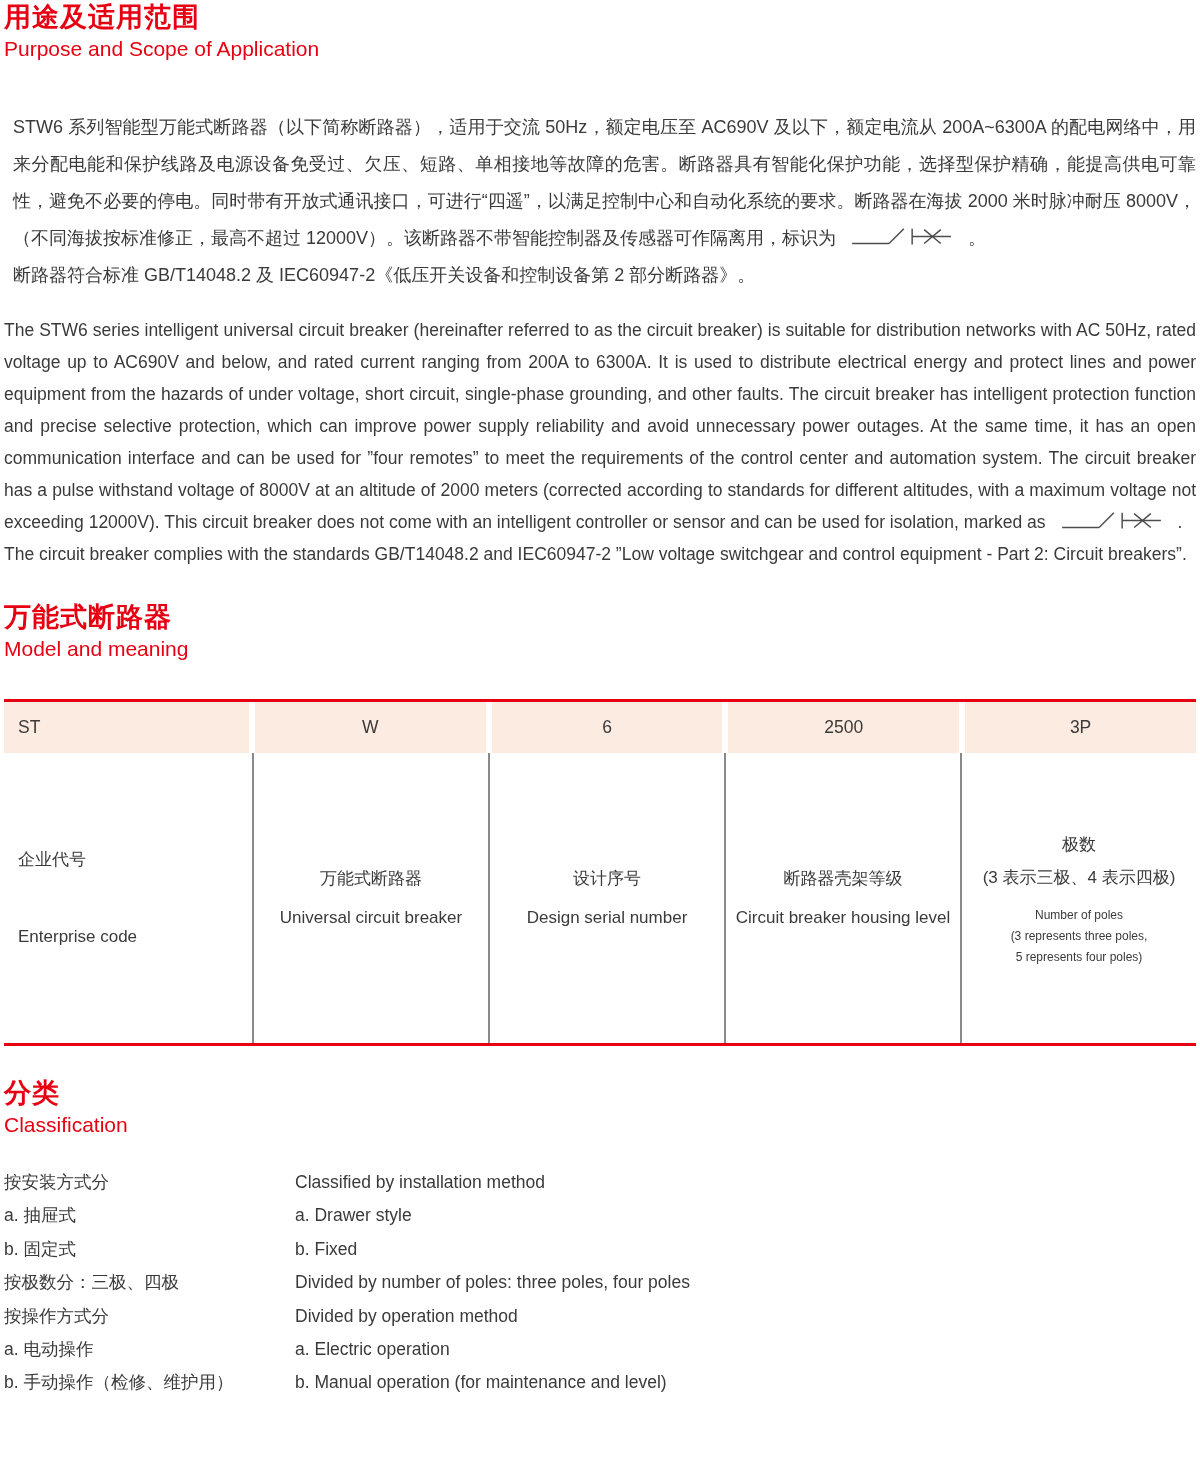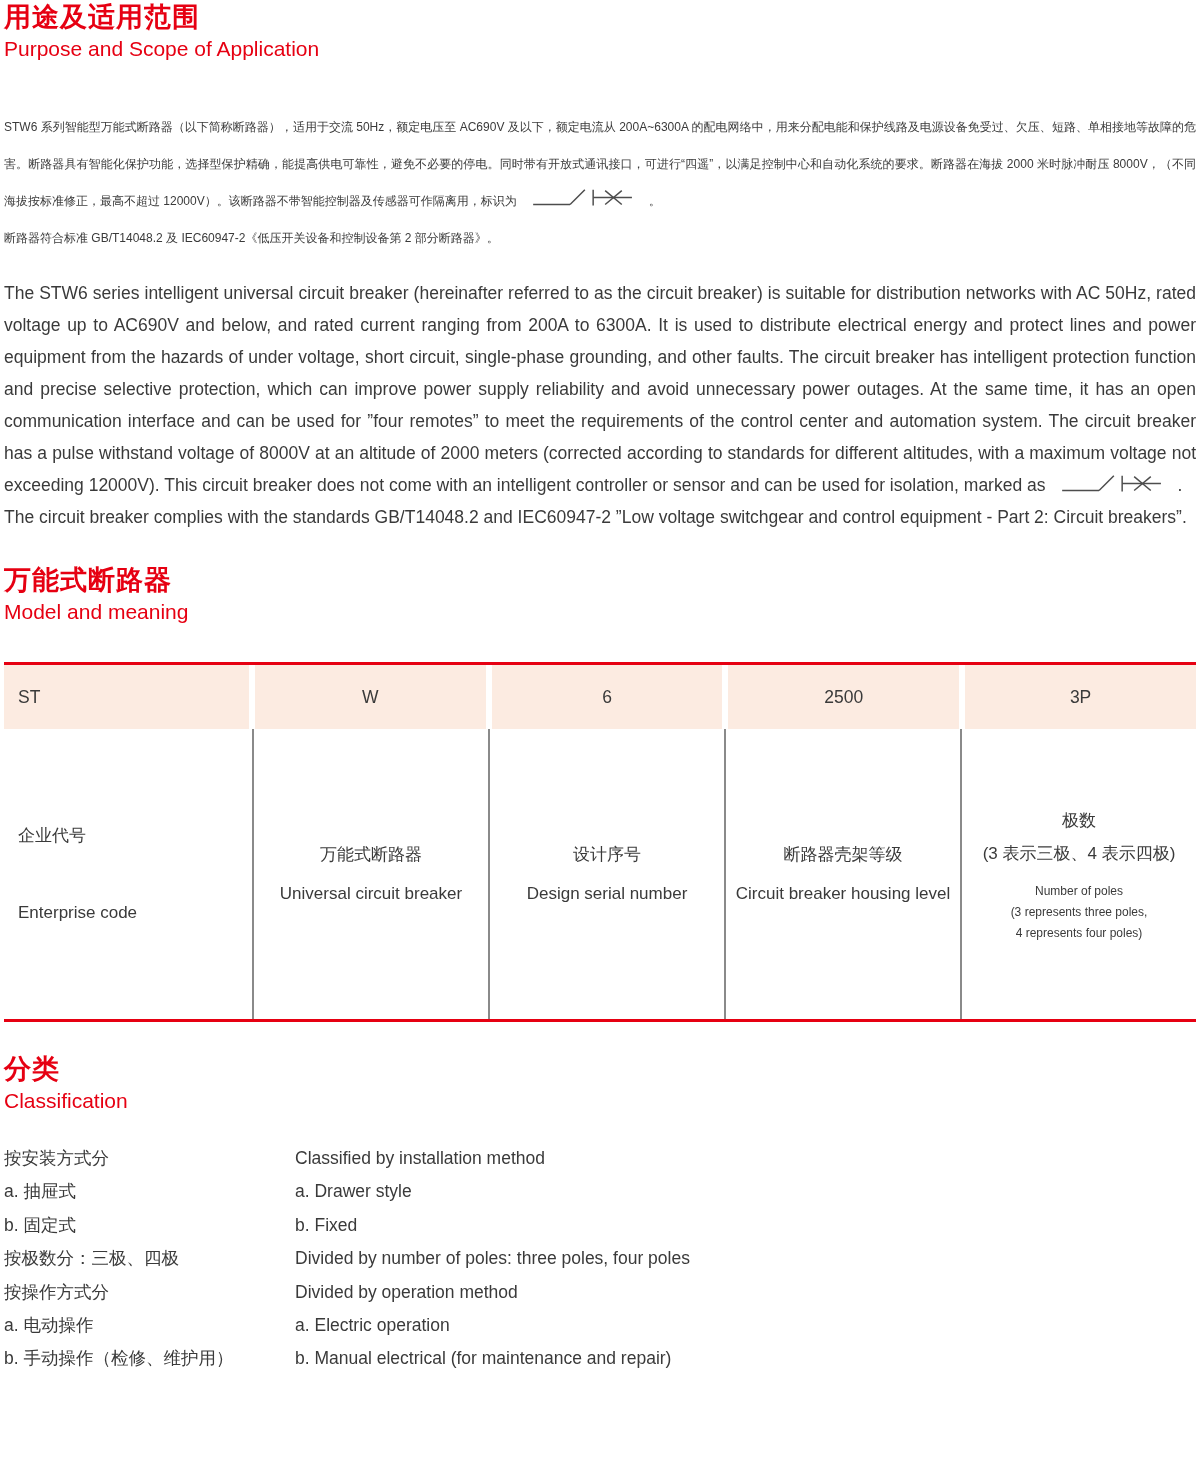--- a/index.html
+++ b/index.html
@@ -9,31 +9,31 @@
     width:1200px; height:1463px; overflow:hidden;
     font-family:"Liberation Sans","DejaVu Sans",sans-serif;
     color:var(--ink);
     -webkit-font-smoothing:antialiased;
   }
   .page { padding:2px 4px 0 4px; }
 
   .sec-title-zh { color:var(--red); font-size:27px; font-weight:700; line-height:30px; letter-spacing:1px; }
   .sec-title-en { color:var(--red); font-size:21px; font-weight:500; line-height:29px; margin-top:2px; }
 
-  .para-zh { margin-top:46px; font-size:12px; line-height:37px; text-align:justify; }
+  .para-zh { margin-top:46px; font-size:18px; line-height:37px; text-align:justify;margin-left:9px; }
   .para-zh.second { margin-top:0; }
   .para-en { margin-top:20px; font-size:17.5px; line-height:32px; text-align:justify; }
   .para-en.second { margin-top:0; }
 
   .iso-symbol { display:inline-block; vertical-align:-5px; margin:0 12px; }
   .iso-symbol line, .iso-symbol path { stroke:#4d4d4d; stroke-width:1.6; fill:none; }
 
   .section-model { margin-top:32px; }
   .model-table { margin-top:36px; border-top:3px solid var(--red); border-bottom:3px solid var(--red); }
-  .mt-header { display:flex; height:64px;border-radius:14px; }
+  .mt-header { display:flex; height:51px;border-radius:14px; }
   .mt-header .hcell {
     flex:1 1 0; background:var(--peach);
     display:flex; align-items:center; justify-content:center;
     font-size:17.5px;
   }
   .mt-header .hcell:not(:last-child) { border-right:6px solid #fff; }
   .mt-header .hcell.first { justify-content:flex-start; padding-left:14px; }
   .mt-body { display:flex; height:290px; }
   .mt-body .bcell {
     flex:1 1 0; display:flex; flex-direction:column;
@@ -108,21 +108,21 @@
         <div class="bcell">
           <div class="zh">断路器壳架等级</div>
           <div class="en">Circuit breaker housing level</div>
         </div>
         <div class="bcell">
           <div class="poles-zh">极数</div>
           <div class="poles-zh">(3 表示三极、4 表示四极)</div>
           <div class="poles-en">
             <div>Number of poles</div>
             <div>(3 represents three poles,</div>
-            <div>4 represents four poles)</div>
+            <div>5 represents four poles)</div>
           </div>
         </div>
       </div>
     </div>
   </section>
 
   <section class="section-class">
     <h1 class="sec-title-zh">分类</h1>
     <h2 class="sec-title-en">Classification</h2>
 
@@ -146,18 +146,18 @@
       <div class="class-row">
         <div>按操作方式分</div>
         <div>Divided by operation method</div>
       </div>
       <div class="class-row">
         <div>a. 电动操作</div>
         <div>a. Electric operation</div>
       </div>
       <div class="class-row">
         <div>b. 手动操作（检修、维护用）</div>
-        <div>b. Manual electrical (for maintenance and repair)</div>
+        <div>b. Manual operation (for maintenance and level)</div>
       </div>
     </div>
   </section>
 
 </div>
 
 </body></html>

